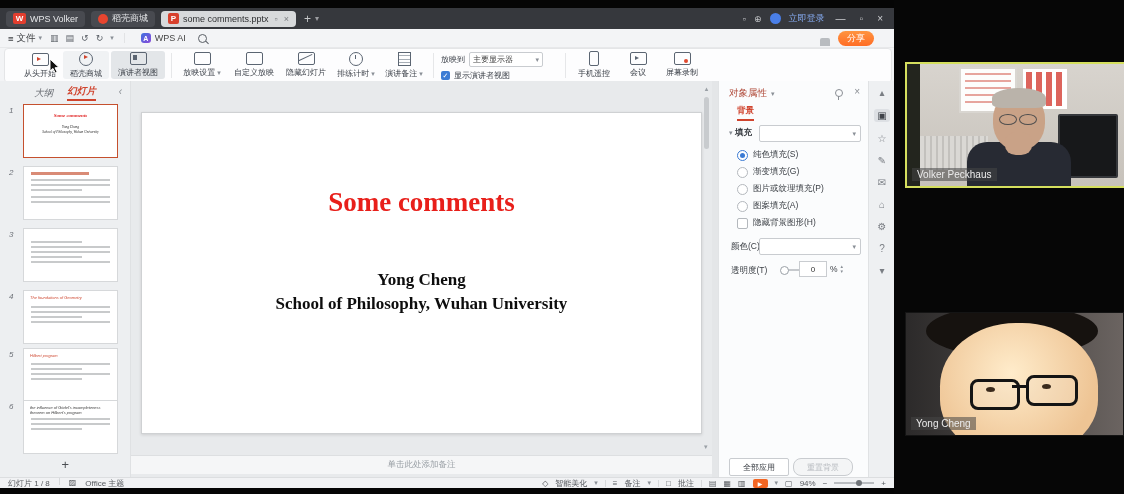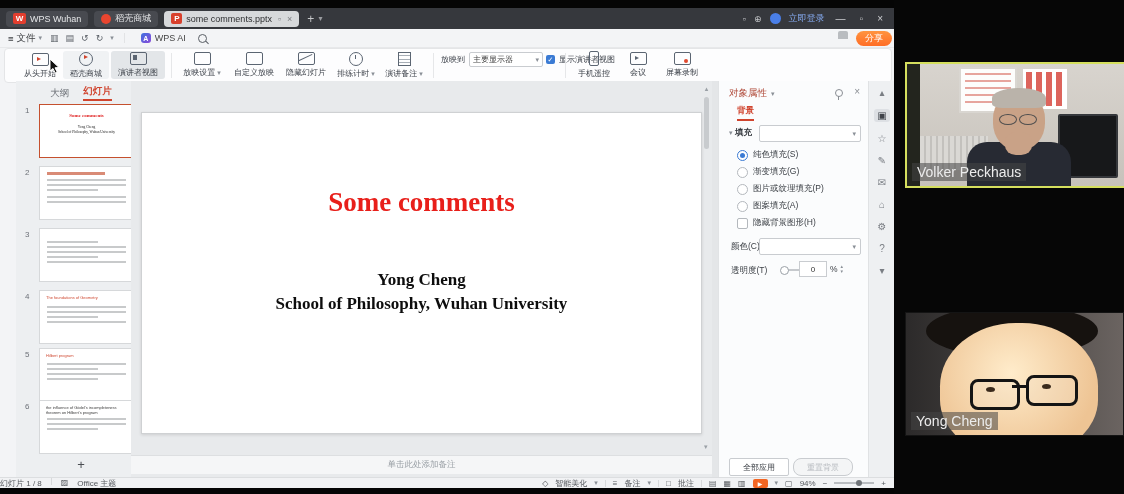--- a/index.html
+++ b/index.html
@@ -27,43 +27,43 @@
   .menubar{position:absolute;left:0;top:21px;width:100%;height:18px;background:#f3f4f6;display:flex;align-items:center;font-size:9.5px;color:#3c3e42;border-bottom:1px solid #e7e8ea;}
   .filebtn{display:flex;align-items:center;gap:3px;padding:0 8px;}
   .qicons{display:flex;align-items:center;gap:7px;color:#5a5f66;font-size:9px;padding-right:10px;border-right:1px solid #e2e3e5;}
   .mtabs{display:flex;align-items:center;gap:15px;margin-left:14px;}
   .mtab{padding:1px 2px;}
   .mtab.on{color:#d0442e;font-weight:bold;border-bottom:2px solid #d0442e;}
   .ai{display:flex;align-items:center;gap:4px;margin-left:16px;font-size:9px;color:#444;}
   .aiic{width:10px;height:10px;border-radius:3px;background:linear-gradient(135deg,#3f72e0,#8a49d8);color:#fff;font-size:7px;font-weight:bold;display:flex;align-items:center;justify-content:center;}
   .mag{width:7px;height:7px;border:1.4px solid #5a5f66;border-radius:50%;position:relative;margin-left:12px;}
   .mag::after{content:"";position:absolute;width:4px;height:1.4px;background:#5a5f66;right:-3px;bottom:-2px;transform:rotate(45deg);}
-  .mright{margin-left:auto;display:flex;align-items:flex-start;gap:8px;padding-right:2px;}
+  .mright{margin-left:auto;display:flex;align-items:flex-end;gap:8px;padding-right:20px;}
   .bellic{width:10px;height:8px;background:#b9bcc0;border-radius:2px 2px 0 0;}
   .sharebtn{background:linear-gradient(180deg,#ff9440,#ff6d26);color:#fff;font-size:9px;border-radius:8px;padding:1px 9px;display:flex;align-items:center;gap:3px;}
   
   .ribbon{position:absolute;left:4px;top:40px;width:886px;height:33px;background:#fdfdfe;border:1px solid #e4e5e7;border-radius:4px;}
   .rbtn{position:absolute;top:2px;height:28px;display:flex;flex-direction:column;align-items:center;justify-content:center;gap:2px;border-radius:3px;}
   .rbtn.pressed{background:#e3e6e9;}
   .rlab{font-size:8px;color:#3d424a;white-space:nowrap;}
   .ric{position:relative;width:15px;height:11px;}
   .ric.mon{border:1.2px solid #5b6572;border-radius:2px;}
   .ric.circ{width:12px;height:12px;border:1.2px solid #5b6572;border-radius:50%;}
   .play{position:absolute;left:4.5px;top:2.5px;width:0;height:0;border-left:4.5px solid #d0442e;border-top:2.8px solid transparent;border-bottom:2.8px solid transparent;}
   .ric.doc{width:11px;height:12px;border:1.2px solid #5b6572;background:repeating-linear-gradient(180deg,transparent 0 2.5px,#a7aeb6 2.5px 3.5px);}
   .ric.ph{width:8px;height:13px;border:1.2px solid #5b6572;border-radius:2px;}
   .dotr{position:absolute;right:1.5px;bottom:1.5px;width:4px;height:4px;border-radius:50%;background:#e0492f;}
   .clkh{position:absolute;left:5px;top:2.5px;width:1.4px;height:4px;background:#5b6572;}
   .rsep{position:absolute;top:4px;width:1px;height:25px;background:#e6e7e9;}
-  .rstack{position:absolute;display:flex;gap:3px;font-size:8px;color:#3d424a;}
+  .rstack{position:absolute;display:flex;flex-direction:column;gap:3px;font-size:8px;color:#3d424a;}
   .selbox{display:inline-flex;align-items:center;justify-content:space-between;width:66px;height:13px;border:1px solid #c9ccd0;border-radius:2px;background:#fff;padding:0 3px;font-size:8px;color:#444;}
   .chk{width:9px;height:9px;background:#3b7bd4;border-radius:2px;color:#fff;font-size:7px;display:inline-flex;align-items:center;justify-content:center;}
   .ddar{color:#8a8f96;font-size:7px;}
   
-  .lpanel{position:absolute;left:16px;top:73px;width:130px;height:396px;background:#edeff1;border-right:1px solid #dfe1e3;}
+  .lpanel{position:absolute;left:0;top:73px;width:130px;height:396px;background:#edeff1;border-right:1px solid #dfe1e3;font-style:italic;}
   .lhead{position:absolute;left:0;top:3px;width:100%;height:18px;display:flex;align-items:center;justify-content:center;gap:14px;font-size:9.5px;color:#6b6f75;}
   .lt.on{color:#d0442e;font-weight:bold;border-bottom:2px solid #d0442e;padding-bottom:1px;}
   .collapse{position:absolute;right:8px;top:5px;color:#8a8e94;font-size:10px;}
   .trow{position:absolute;left:0;width:100%;}
   .tnum{position:absolute;left:9px;top:2px;font-size:8px;color:#6d7178;}
   .thumb{position:absolute;left:23px;width:93px;height:52px;background:#fff;border:1px solid #d6d8da;overflow:hidden;}
   .thumb.sel{border:1.6px solid #c5502e;}
   .t1title{margin-top:8px;text-align:center;font-size:5px;font-weight:bold;color:#e02020;font-family:"Liberation Serif",serif;}
   .t1line{text-align:center;font-size:3.5px;color:#222;font-family:"Liberation Serif",serif;line-height:5px;}
   .t1line.f{margin-top:7px;}
@@ -102,31 +102,31 @@
   .sthumb{position:absolute;left:-1px;top:-3px;width:7px;height:7px;border-radius:50%;background:#fff;border:1px solid #9aa0a6;}
   .numbox{display:inline-flex;align-items:center;justify-content:center;width:26px;height:14px;border:1px solid #c9ccd0;background:#fff;font-size:8px;color:#333;}
   .spin{display:inline-flex;flex-direction:column;font-size:5px;color:#8a8f96;line-height:5px;}
   .pbtn{position:absolute;top:377px;height:16px;border:1px solid #c9ccd0;border-radius:2px;background:#fff;font-size:8px;display:flex;align-items:center;justify-content:center;color:#3d4147;}
   .pbtn.dis{color:#b4b8bd;background:#f4f5f6;}
   
   .istrip{position:absolute;left:868px;top:73px;width:26px;height:396px;background:#eef0f2;border-left:1px solid #e0e2e4;display:flex;flex-direction:column;align-items:center;padding-top:6px;gap:11px;font-size:10px;color:#7a7e84;}
   .si.on{background:#dde0e4;border-radius:3px;padding:1px 3px;color:#3f434a;}
   
   .statusbar{position:absolute;left:0;top:469px;width:100%;height:10px;background:#f1f2f4;border-top:1px solid #dcdee0;display:flex;align-items:center;font-size:8px;color:#55585d;padding-top:0;}
-  .sbl{display:flex;align-items:flex-start;gap:9px;padding-left:0;}
+  .sbl{display:flex;align-items:flex-start;gap:9px;padding-left:8px;}
   .sbr{margin-left:auto;display:flex;align-items:center;gap:7px;padding-right:8px;}
   .ssep{width:1px;height:7px;background:#d7d9db;}
   .playbtn{width:15px;height:9px;background:#f26522;border-radius:2px;color:#fff;font-size:6px;display:flex;align-items:center;justify-content:center;}
   .ztrack{position:relative;width:40px;height:1.5px;background:#b9bcc0;}
   .zthumb{position:absolute;left:22px;top:-2.5px;width:6px;height:6px;border-radius:50%;background:#6f7artifact378;background:#6f7378;}
   
   .conf{position:absolute;left:894px;top:0;width:230px;height:494px;background:#060606;}
   .tile{position:absolute;left:11px;width:217px;height:122px;background:#111;overflow:hidden;border:1px solid #141414;}
   .tile.speaking{border:2px solid #d5df5e;}
-  .pname{position:absolute;left:5px;bottom:5px;color:#ececec;font-size:14px;background:rgba(70,70,70,.55);padding:1px 5px;z-index:9;}
+  .pname{position:absolute;left:5px;bottom:5px;color:#ececec;font-size:10px;background:rgba(70,70,70,.55);padding:1px 5px;z-index:9;}
   .scene{position:absolute;inset:0;}
   
   .v-wall{position:absolute;inset:0;background:linear-gradient(180deg,#d8d4ce,#c7c2bb);}
   .v-ldark{position:absolute;left:0;top:0;width:13px;height:100%;background:#23251e;}
   .v-frame1{position:absolute;left:52px;top:3px;width:54px;height:42px;background:#fdfdfc;border:2px solid #d9d6d1;}
   .v-frame1::after{content:"";position:absolute;inset:4px;background:repeating-linear-gradient(180deg,#d86a5e 0 2px,transparent 2px 7px);opacity:.6;}
   .v-frame2{position:absolute;left:116px;top:5px;width:44px;height:40px;background:#fff;}
   .v-frame2::after{content:"";position:absolute;inset:3px;background:repeating-linear-gradient(90deg,#d43d33 0 6px,#fff 6px 10px);opacity:.8;}
   .v-monitor{position:absolute;right:6px;top:50px;width:56px;height:60px;background:#17181a;border:2px solid #35373b;border-radius:2px;}
   .v-radiator{position:absolute;left:13px;bottom:16px;width:68px;height:34px;background:repeating-linear-gradient(90deg,#dad8d4 0 4px,#c3c1bd 4px 6px);}
@@ -159,21 +159,21 @@
   .cursor{position:absolute;left:49px;top:58px;z-index:50;}
 </style>
 </head>
 <body>
 
 <div class="win">
 
   <div class="titlebar">
     <div class="tab">
       <span class="wlogo">W</span>
-      <span>WPS Wuhan</span>
+      <span>WPS Volker</span>
     </div>
     <div class="tab">
       <span class="docer"></span>
       <span>稻壳商城</span>
     </div>
     <div class="tab active">
       <span class="pptic">P</span>
       <span>some comments.pptx</span>
       <span class="tabctl">▫</span>
       <span class="tabctl">×</span>

